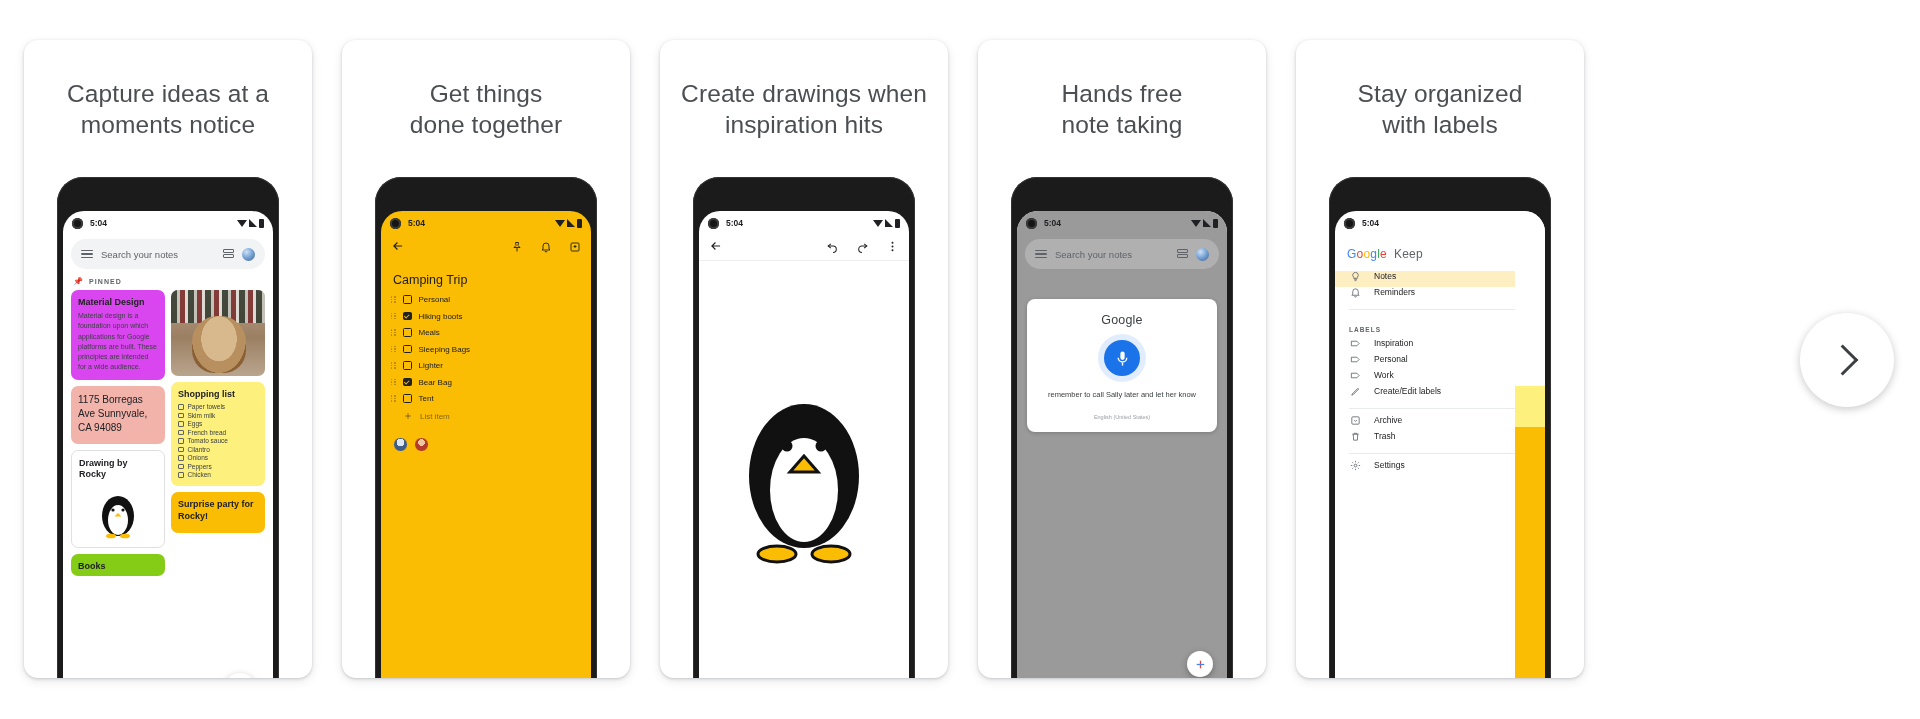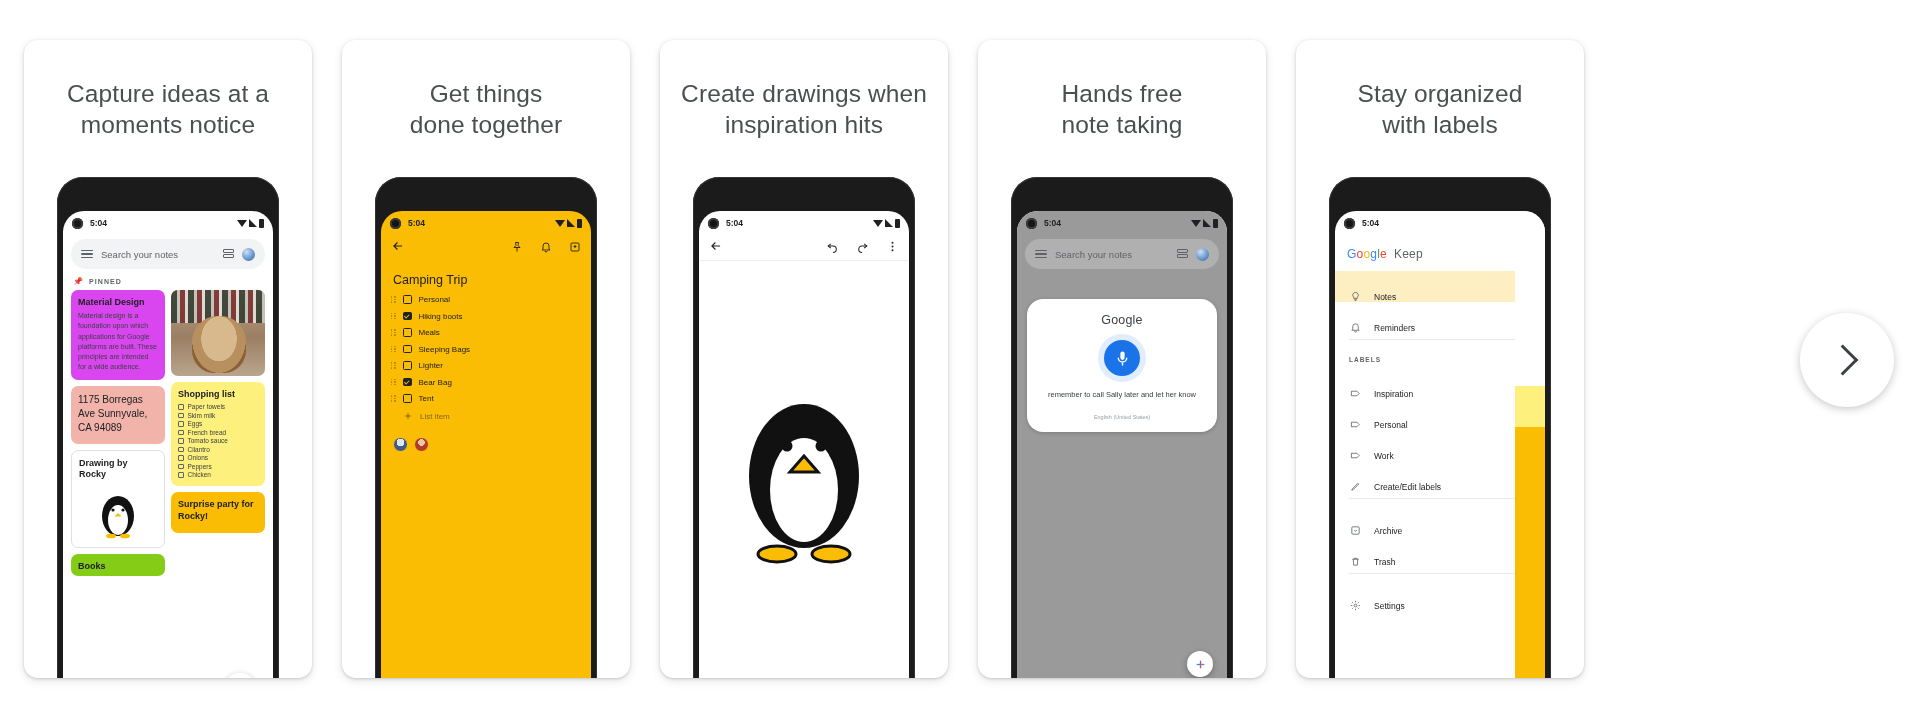--- a/index.html
+++ b/index.html
@@ -176,36 +176,36 @@
   .draw-top { height:26px;display:flex;align-items:center;padding:0 10px;border-bottom:1px solid #eee;}
   .draw-canvas{ position:absolute; top:50px; left:0; right:0; bottom:40px; display:flex;align-items:center;justify-content:center;}
   .draw-tools{ position:absolute;left:0;right:0;bottom:0;height:40px;border-top:1px solid #eee;
     display:flex;align-items:center;justify-content:space-around;padding:0 8px;background:#fff;}
   .tool { opacity:.45; position:relative; }
   .tool.active { opacity:1; }
   .tool.active::after{content:"";position:absolute;left:50%;transform:translateX(-50%);bottom:-9px;width:14px;height:2.5px;background:#1a73e8;border-radius:2px;}
 
   
   .dim { position:absolute; inset:0; background:#9a9a9a; }
-  .voice-card{ position:absolute; left:10px; right:10px; top:88px; background:#fff; border-radius:16px;
+  .voice-card{ position:absolute; left:10px; right:10px; top:88px; background:#fff; border-radius:8px;
      padding:14px 10px 12px; text-align:center; box-shadow:0 1px 4px rgba(0,0,0,.2);}
   .g-word{ font-size:12.5px; color:#3c4043; letter-spacing:.2px; }
   .mic-circle{ width:36px;height:36px;border-radius:50%;background:#1a73e8;margin:13px auto 14px;
      display:flex;align-items:center;justify-content:center; box-shadow:0 0 0 6px rgba(26,115,232,.13);}
   .voice-text{ font-size:7.5px; color:#3c4043; line-height:1.35; }
   .voice-lang{ font-size:5.5px; color:#9aa0a6; margin-top:14px;}
   .fab-plus{ position:absolute;right:14px;bottom:48px;width:26px;height:26px;border-radius:50%;
      background:#fff;box-shadow:0 2px 6px rgba(0,0,0,.3);display:flex;align-items:center;justify-content:center;}
 
   
   .keep-logo{ padding:12px 12px 10px; font-size:12px; letter-spacing:.2px;}
   .keep-logo .b{color:#4285f4}.keep-logo .r{color:#ea4335}.keep-logo .y{color:#fbbc05}
   .keep-logo .b2{color:#4285f4}.keep-logo .g{color:#34a853}.keep-logo .r2{color:#ea4335}
   .keep-logo .k{color:#5f6368}
-  .nav-item{ display:flex;align-items:flex-end;gap:13px;height:31px;padding:0 14px;font-size:8.5px;color:#202124;}
+  .nav-item{ display:flex;align-items:flex-start;gap:13px;height:16px;padding:0 14px;font-size:8.5px;color:#202124;}
   .nav-item.sel{ background:#feefc3; border-radius:0 16px 16px 0; margin-right:14px;}
   .nav-sec{ font-size:6.5px;letter-spacing:1px;color:#5f6368;padding:10px 14px 5px;font-weight:600;}
   .nav-div{ height:1px;background:#e8eaed;margin:6px 14px;}
   .nav-ico{ width:12px;display:flex;align-items:center;justify-content:center;color:#5f6368;flex:0 0 auto;}
   .strip{ position:absolute; right:0; top:0; bottom:0; width:30px; }
   .strip .s1{height:34%;background:#fff;}
   .strip .s2{height:8%;background:#fdf07c;}
   .strip .s3{height:58%;background:#fbbc04;}
 
   .next-btn{

